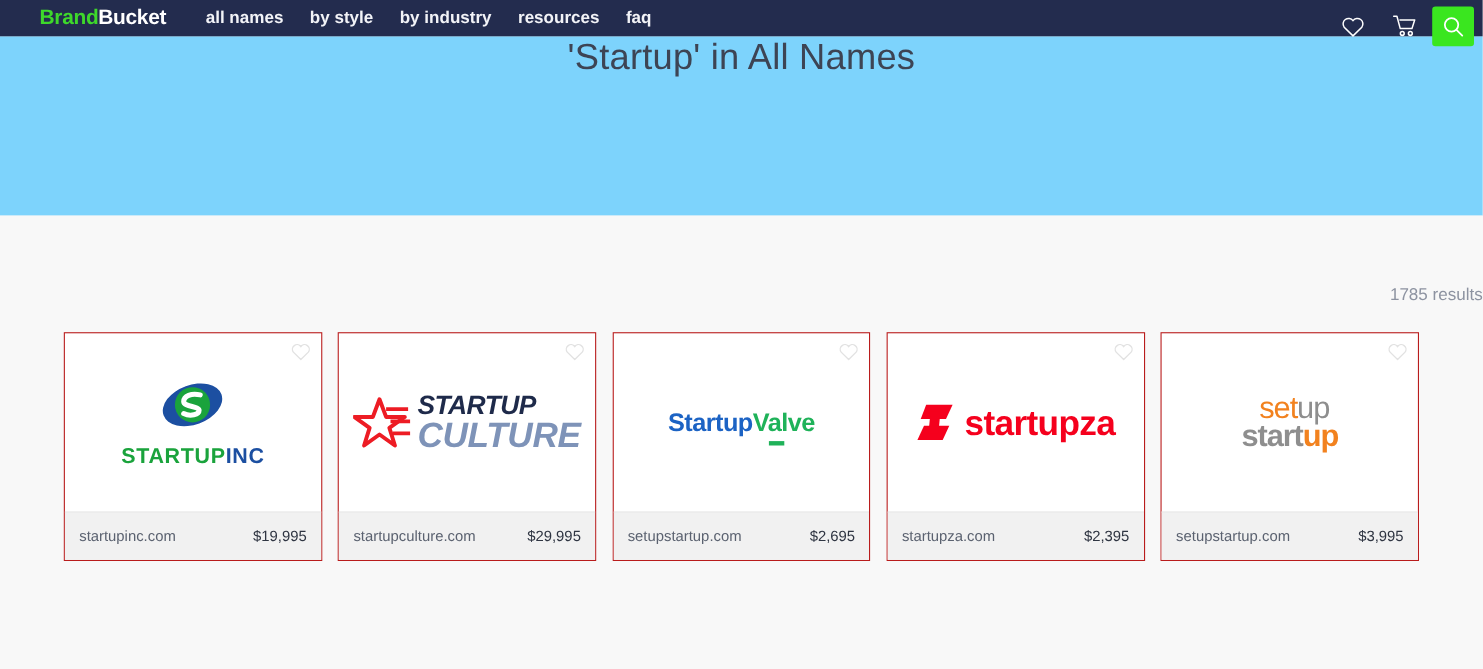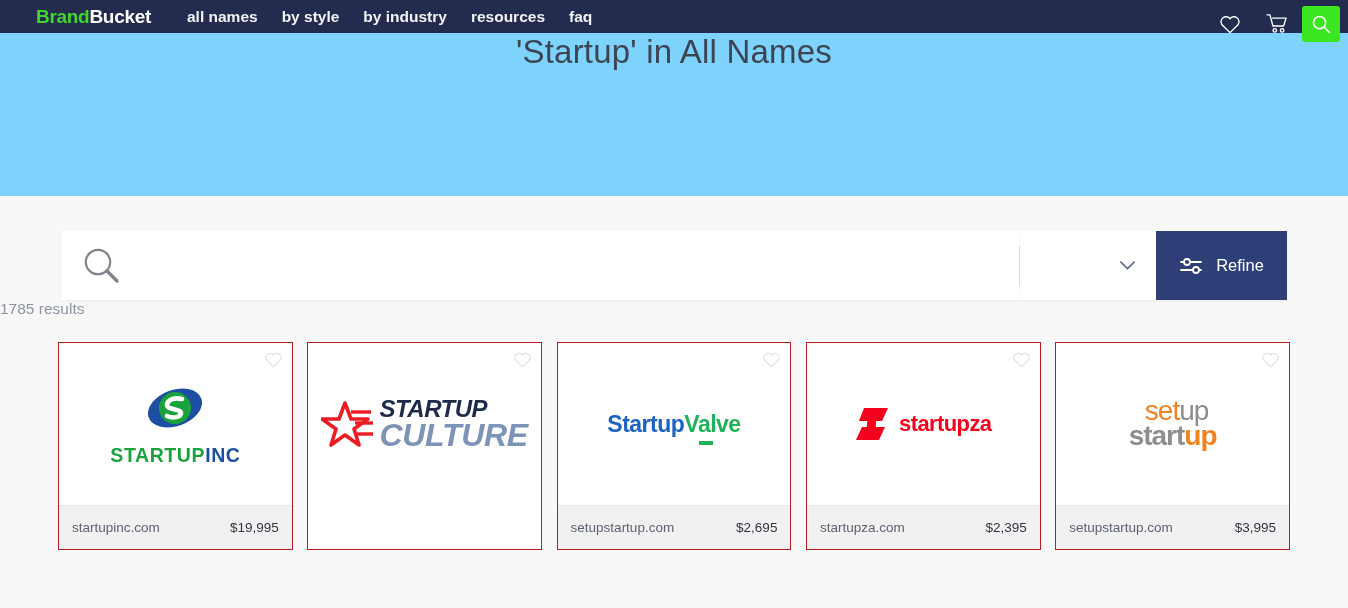--- a/index.html
+++ b/index.html
@@ -133,23 +133,24 @@
     justify-content: center;
     gap: 11px;
     cursor: pointer;
   }
   .refine-btn span {
     color: #ffffff;
     font-size: 16.5px;
   }
 
   .results-count {
-    text-align: left;
+    text-align: right;
     color: #8d93a1;
     font-size: 15.5px;
+    margin-top: 29px;
   }
 
   
   .grid {
     width: 1232px;
     margin: 24px auto 0;
     display: flex;
     gap: 14.5px;
   }
   .card {
@@ -214,21 +215,21 @@
   .lg-val .v-a { color: #1c63c4; }
   .lg-val .v-b { color: #1fb259; }
   .lg-val .underbar {
     position: absolute;
     width: 14px; height: 4px; background: #1fb259;
     left: 92px; bottom: -7px;
   }
 
   
   .lg-za { gap: 10px; }
-  .lg-za .wm { font-size: 22px; font-weight: bold; color: #f5001d; letter-spacing: -0.6px; }
+  .lg-za .wm { font-size: 32px; font-weight: bold; color: #f5001d; letter-spacing: -0.6px; }
 
   
   .lg-set { flex-direction: column; line-height: 0.88; }
   .lg-set .r1 { font-size: 28px; font-weight: normal; letter-spacing: -1px; margin-left: 8px; }
   .lg-set .r2 { font-size: 28px; font-weight: bold; letter-spacing: -1px; }
   .lg-set .o { color: #f2821f; }
   .lg-set .g { color: #8e8e8e; }
 </style>
 </head>
 <body>
@@ -267,46 +268,20 @@
     </div>
   </div>
 </div>
 
 <div class="hero">
   <h1>'Startup' in All Names</h1>
 </div>
 
 <div class="results-section">
 
-  <div class="searchbar-wrap">
-    <div class="searchbar">
-      <span class="mag">
-        <svg width="40" height="40" viewBox="0 0 40 40">
-          <circle cx="16" cy="16" r="12.2" fill="none" stroke="#83838c" stroke-width="2.2"></circle>
-          <line x1="25" y1="25" x2="35" y2="35" stroke="#83838c" stroke-width="3.4" stroke-linecap="round"></line>
-        </svg>
-      </span>
-      <input class="search-input" type="text" placeholder="" value="" style="">
-    </div>
-    <div class="divider"></div>
-    <div class="select-zone">
-      <svg width="17" height="11" viewBox="0 0 18 12">
-        <path d="M1.6 2.2 L9 9.4 L16.4 2.2" fill="none" stroke="#5a6480" stroke-width="1.8" stroke-linecap="round"></path>
-      </svg>
-    </div>
-    <div class="refine-btn">
-      <svg width="26" height="22" viewBox="0 0 26 22">
-        <line x1="2" y1="7" x2="22" y2="7" stroke="#ffffff" stroke-width="1.8" stroke-linecap="round"></line>
-        <line x1="2" y1="15" x2="22" y2="15" stroke="#ffffff" stroke-width="1.8" stroke-linecap="round"></line>
-        <circle cx="8" cy="7" r="3" fill="#2e3f78" stroke="#ffffff" stroke-width="1.8"></circle>
-        <circle cx="17" cy="15" r="3" fill="#2e3f78" stroke="#ffffff" stroke-width="1.8"></circle>
-      </svg>
-      <span>Refine</span>
-    </div>
-  </div>
 
   <div class="results-count">1785 results</div>
 
   <div class="grid">
 
     <div class="card">
       <div class="card-heart">
         <svg width="19" height="17" viewBox="0 0 24 22">
           <path d="M12 20.5 L3.2 11.8 A5.2 5.2 0 0 1 12 5.2 A5.2 5.2 0 0 1 20.8 11.8 Z" fill="none" stroke="#e2e2e2" stroke-width="1.6"></path>
         </svg>
@@ -342,20 +317,24 @@
             <line x1="30" y1="13" x2="50" y2="13" stroke="#ed1c24" stroke-width="3.4"></line>
             <line x1="34" y1="24" x2="52" y2="24" stroke="#ed1c24" stroke-width="3.4"></line>
             <line x1="36" y1="35" x2="52" y2="35" stroke="#ed1c24" stroke-width="3.4"></line>
           </svg>
           <div class="txt">
             <span class="t1">STARTUP</span>
             <span class="t2">CULTURE</span>
           </div>
         </div>
       </div>
+      <div class="card-foot">
+        <span class="card-domain">startupculture.com</span>
+        <span class="card-price">$29,995</span>
+      </div>
     </div>
 
     <div class="card">
       <div class="card-heart">
         <svg width="19" height="17" viewBox="0 0 24 22">
           <path d="M12 20.5 L3.2 11.8 A5.2 5.2 0 0 1 12 5.2 A5.2 5.2 0 0 1 20.8 11.8 Z" fill="none" stroke="#e2e2e2" stroke-width="1.6"></path>
         </svg>
       </div>
       <div class="card-logo">
         <div class="logo lg-val">

